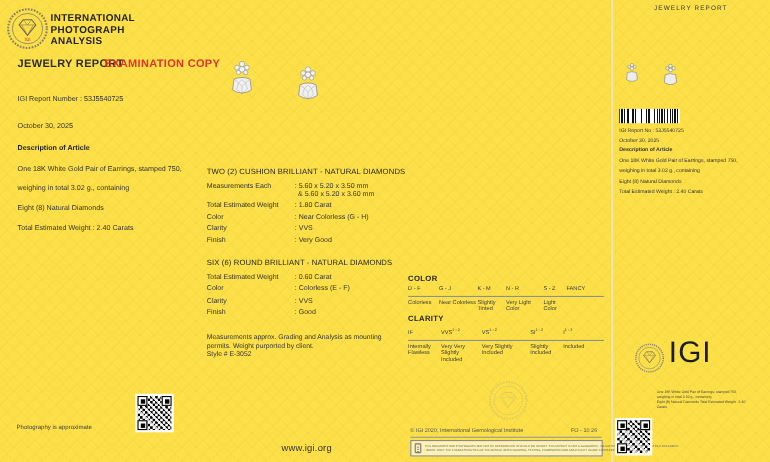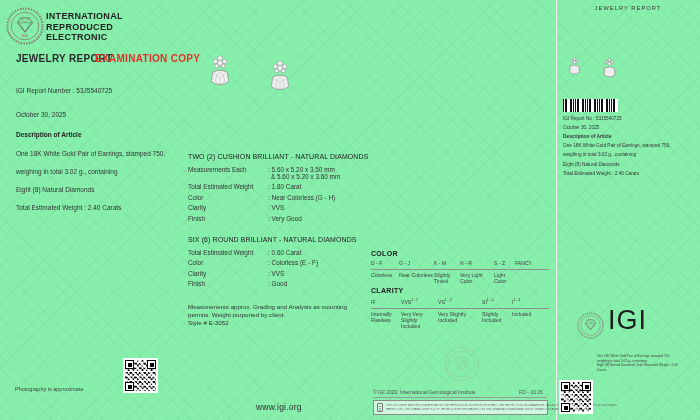--- a/index.html
+++ b/index.html
@@ -1,18 +1,18 @@
 <!DOCTYPE html>
 <html><head>
 <meta charset="utf-8">
 <style>
   *{margin:0;padding:0;box-sizing:border-box}
   html,body{width:700px;height:420px;overflow:hidden}
   body{font-family:"Liberation Sans",sans-serif;background:#fff;color:#2b2b2b;position:relative}
-  .page{position:absolute;inset:0;background:#86efac}
+  .page{position:absolute;inset:0;background:#fde047}
   .tex{position:absolute;inset:0;pointer-events:none;
     background-image:
       repeating-linear-gradient(45deg, rgba(60,60,60,.045) 0 1px, transparent 1px 9px),
       repeating-linear-gradient(-45deg, rgba(60,60,60,.045) 0 1px, transparent 1px 9px);}
   .abs{position:absolute}
   
   .org{left:46px;top:11px;font-size:9px;font-weight:bold;letter-spacing:.3px;line-height:10.5px;color:#222}
   .rpt-type{left:16px;top:53px;font-size:10px;font-weight:bold;letter-spacing:.3px}
   .rpt-copy{left:95px;top:53px;font-size:10px;font-weight:bold;letter-spacing:.3px}
   .small{font-size:6.5px;color:#333}
@@ -75,22 +75,22 @@
     <svg viewBox="0 0 40 40" width="38" height="38">
       <circle cx="20" cy="20" r="18.5" fill="none" stroke="#857c6d" stroke-width="2" stroke-dasharray="1.6 1.3"></circle>
       <circle cx="20" cy="20" r="14.5" fill="none" stroke="#857c6d" stroke-width=".8"></circle>
       <path d="M12 16.5 L16 11.5 L24 11.5 L28 16.5 L20 26.5 Z" fill="none" stroke="#6f675c" stroke-width="1"></path>
       <path d="M12 16.5 L28 16.5 M16 11.5 L20 16.5 L24 11.5 M14.5 16.5 L20 26.5 M25.5 16.5 L20 26.5" stroke="#6f675c" stroke-width=".5" fill="none"></path>
       <text x="20" y="31.5" font-size="4.4" fill="#c23b2e" text-anchor="middle">IGI</text>
     </svg>
   </div>
   <div class="abs org">
     <div>INTERNATIONAL</div>
-    <div>REPRODUCED</div>
-    <div>ELECTRONIC</div>
+    <div>PHOTOGRAPH</div>
+    <div>ANALYSIS</div>
   </div>
   <div class="abs rpt-type">JEWELRY REPORT</div>
   <div class="abs rpt-copy" style="color:#e0342b">EXAMINATION COPY</div>
   <div class="abs small" style="left:16px;top:87px">IGI Report Number : 53J5540725</div>
   <div class="abs small" style="left:16px;top:111px">October 30, 2025</div>
   <div class="abs small b" style="left:16px;top:131px">Description of Article</div>
   <div class="abs small" style="left:16px;top:150px">One 18K White Gold Pair of Earrings, stamped 750,</div>
   <div class="abs small" style="left:16px;top:168px">weighing in total 3.02 g., containing</div>
   <div class="abs small" style="left:16px;top:186px">Eight (8) Natural Diamonds</div>
   <div class="abs small" style="left:16px;top:204px">Total Estimated Weight : 2.40 Carats</div>

